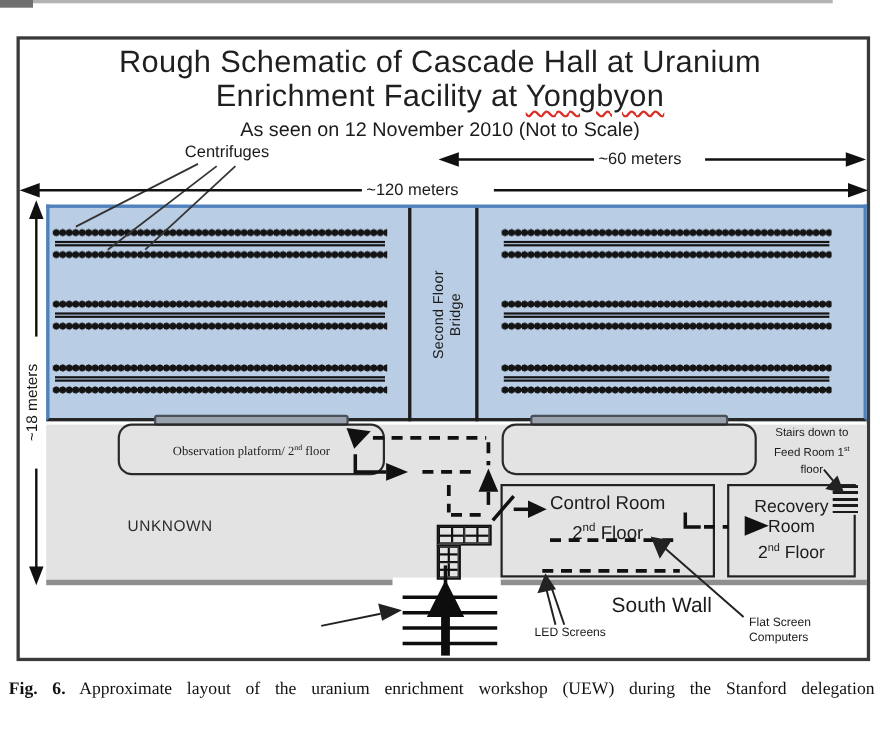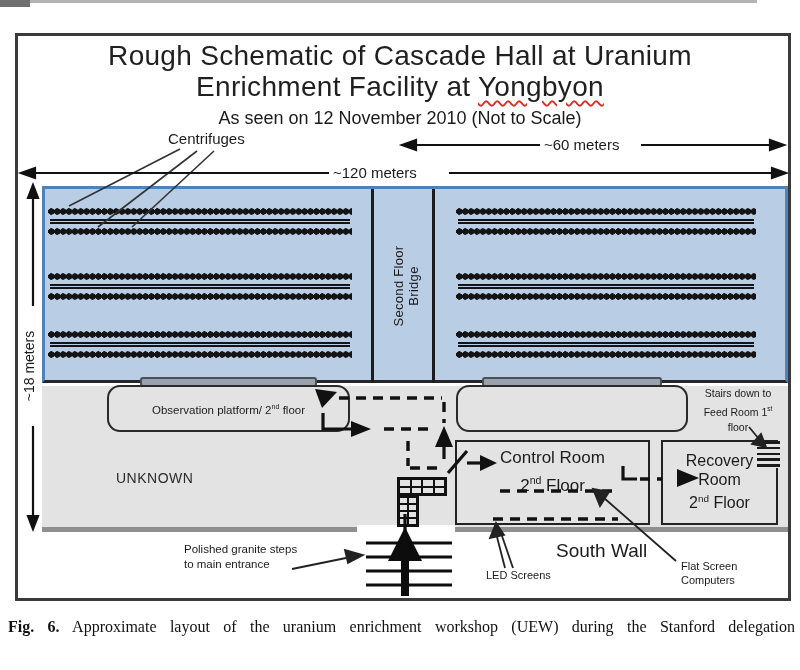--- a/index.html
+++ b/index.html
@@ -43,21 +43,21 @@
   
   .cgroup{position:absolute;height:29px;}
   .dots{height:9px;background-image:radial-gradient(circle at 3.2px 4.5px,#141414 3px,rgba(0,0,0,0) 3.4px);
         background-size:5.9px 9px;background-repeat:repeat-x;}
   .dline{height:5px;margin:3px 2px;border-top:2px solid #141414;border-bottom:2px solid #141414;box-sizing:border-box;}
 
   
   .bar{top:377px;height:10px;background:#99a1ad;border:2px solid #4b5058;border-radius:3px;box-sizing:border-box;}
   .bar.left{left:140px;width:177px;}
   .bar.right{left:482px;width:180px;}
-  .platform{top:385px;height:47px;border:2.5px solid #2a2a2a;border-radius:13px;box-sizing:border-box;}
+  .platform{top:385px;height:47px;border:2.5px solid #2a2a2a;border-radius:13px;box-sizing:border-box;font-family:Liberation Serif, serif;}
   .platform.left{left:107px;width:243px;display:flex;align-items:center;justify-content:center;}
   .platform.right{left:456px;width:232px;}
   .obs-label{font-size:11.5px;padding-top:2px;}
   sup{font-size:.62em;}
 
   .unknown{left:116px;top:470px;font-size:14px;letter-spacing:.5px;color:#2b2b2b;}
 
   .room{border:2.5px solid #222;box-sizing:border-box;text-align:center;}
   .control-room{left:455px;top:440px;width:195px;height:85px;font-size:17px;line-height:22px;padding-top:5px;}
   .recovery-room{left:661px;top:440px;width:117px;height:85px;font-size:16px;line-height:19px;padding-top:9px;}
@@ -176,24 +176,20 @@
 
   <div class="cellbox h">
       <div class="cell"></div>
       <div class="cell"></div>
     </div>
   <div class="cellbox v">
       <div class="cell"></div>
       <div class="cell"></div>
     </div>
 
-  <div class="abs lbl granite">
-    <div>Polished granite steps</div>
-      <div>to main entrance</div>
-  </div>
   <div class="abs lbl led">LED Screens</div>
   <div class="abs lbl south-wall">South Wall</div>
   <div class="abs lbl flat">
     <div>Flat Screen</div>
       <div>Computers</div>
   </div>
 
   <svg class="overlay" viewBox="0 0 800 670">
 
     <g stroke="#333" stroke-width="1.6">

